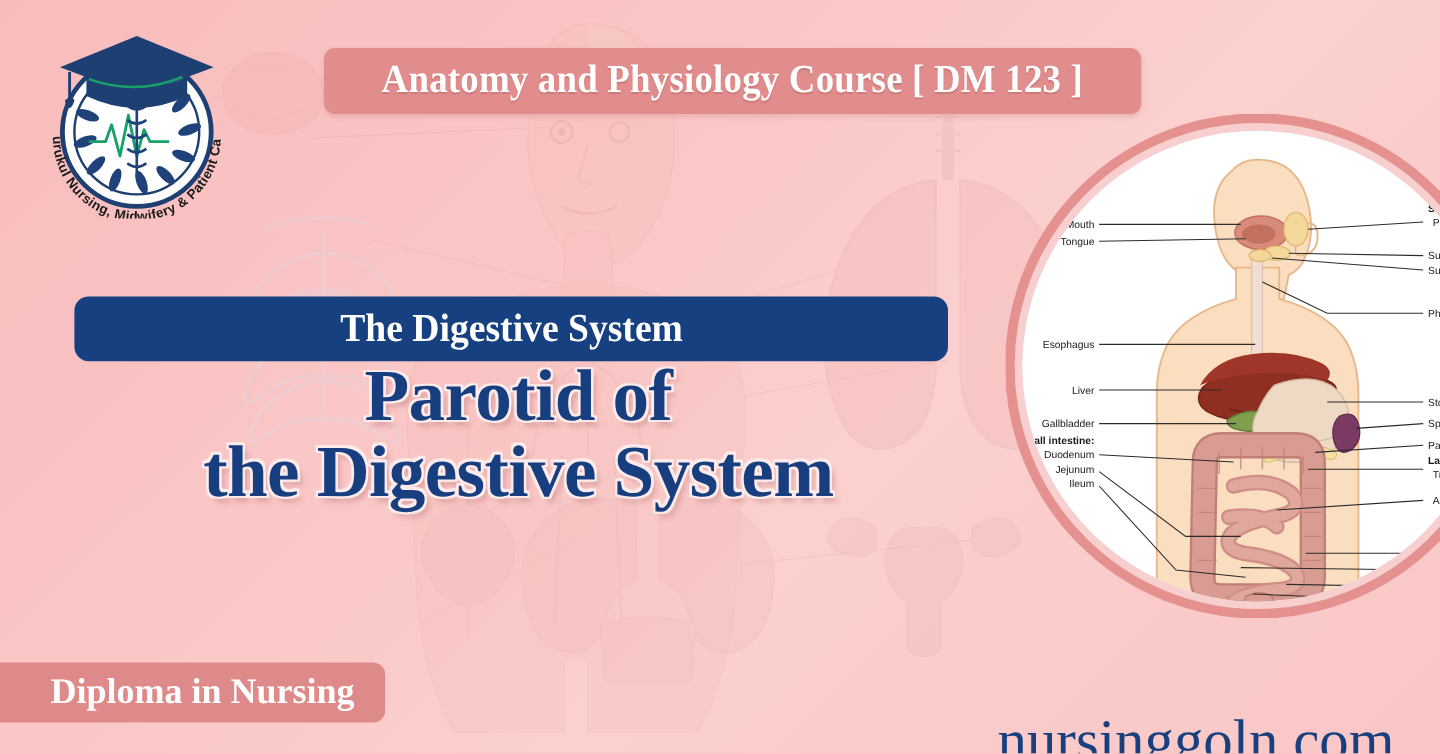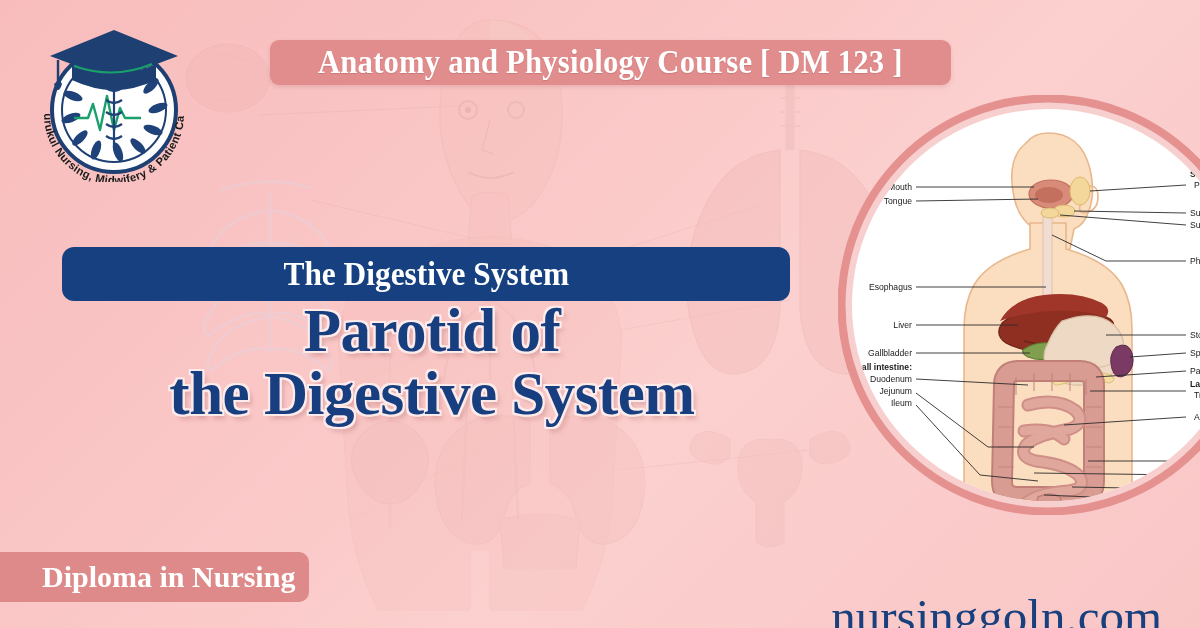--- a/index.html
+++ b/index.html
@@ -31,21 +31,21 @@
   #logo {
     position: absolute;
     left: 28px; top: 22px;
     width: 172px; height: 160px;
   }
 
   
   #course-banner {
     position: absolute;
     left: 270px; top: 40px;
-    height: 45px;
+    height: 55px;
     padding: 0 26px;
     background: #e28d8d;
     border-radius: 9px;
     display: flex;
     align-items: center;
     justify-content: center;
     box-shadow: 0 2px 4px rgba(140,60,60,.16);
   }
   #course-banner .txt {
     color: #ffffff;
@@ -97,21 +97,21 @@
        2px -2px 0 #fdeaea, -2px 2px 0 #fdeaea,
        4px 5px 4px rgba(160,90,90,.30);
   }
   #main-title .line { display: block; white-space: nowrap; }
 
   
   #diploma-badge {
     position: absolute;
     left: 0; top: 552px;
     height: 50px;
-    padding: 0 14px 0 42px;
+    padding: 0 26px 0 42px;
     background: #df8a8a;
     border-radius: 0 10px 10px 0;
     display: flex;
     align-items: center;
   }
   #diploma-badge .txt {
     color: #ffffff;
     font-size: 30px;
     font-weight: 700;
     font-family: "Liberation Serif", serif;

